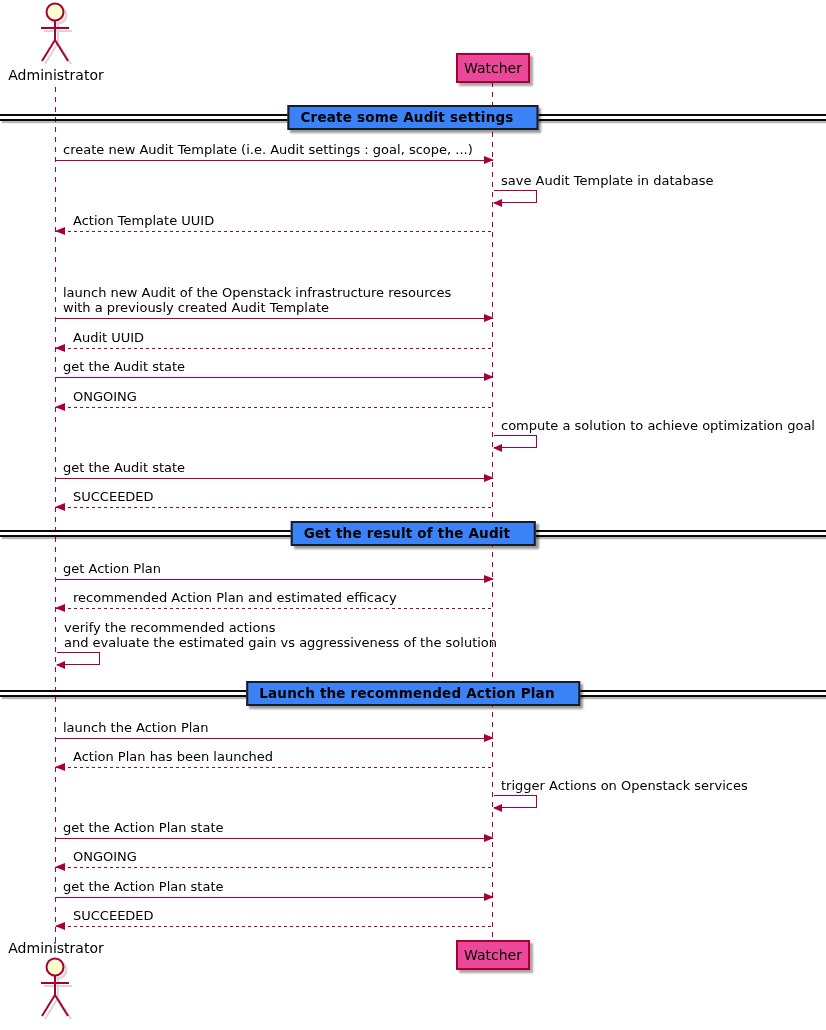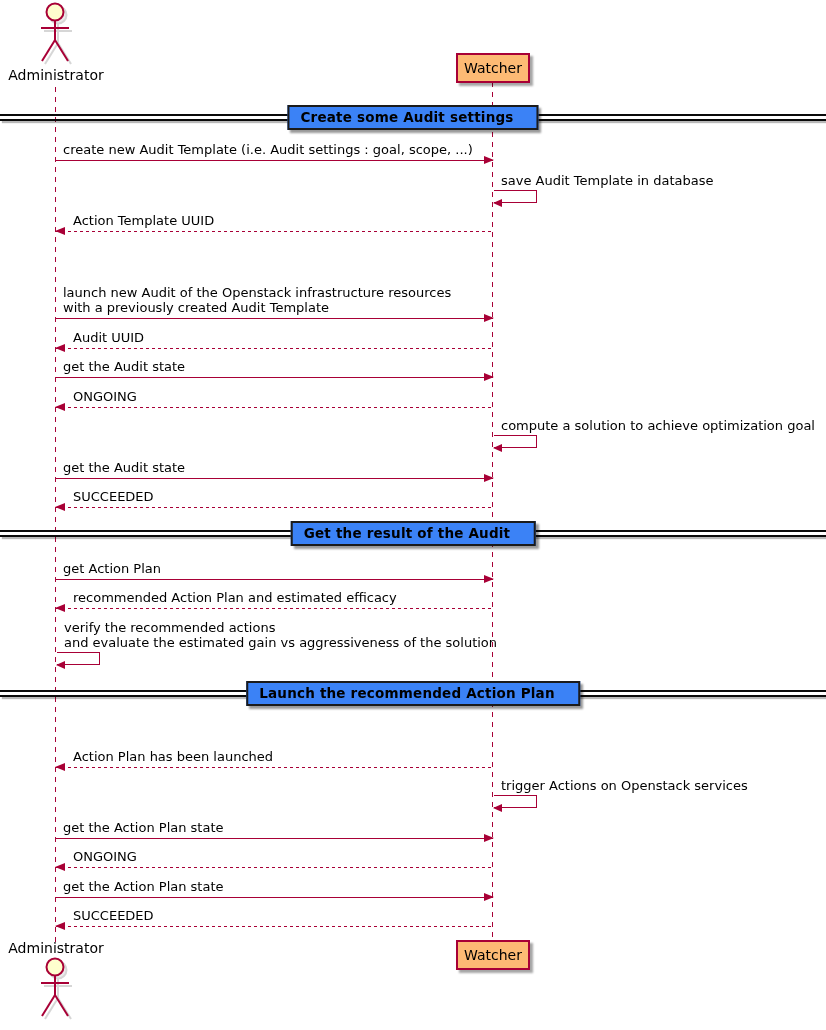--- a/index.html
+++ b/index.html
@@ -3,21 +3,21 @@
 <meta charset="utf-8">
 <style>
   html,body{margin:0;padding:0;background:#fff;}
   body{font-family:"DejaVu Sans","Liberation Sans",sans-serif;color:#000;}
   .diagram{position:relative;width:826px;height:1030px;background:#fff;overflow:hidden;text-decoration:underline;}
 
   
   .lifeline{position:absolute;width:1px;background:repeating-linear-gradient(180deg,#A80036 0 5px,transparent 5px 10px);}
 
   
-  .pbox{position:absolute;width:70px;height:26px;background:#fdba74;border:2px solid #A80036;
+  .pbox{position:absolute;width:70px;height:26px;background:#ec4899;border:2px solid #A80036;
         display:flex;align-items:center;justify-content:center;font-size:14px;
         box-shadow:3px 3px 2px rgba(0,0,0,0.35);}
 
   
   .alabel{position:absolute;width:112px;text-align:center;font-size:14px;line-height:15px;}
 
   .actor{position:absolute;}
 
   
   .divider{position:absolute;left:0;width:826px;height:27px;}
@@ -182,20 +182,26 @@
     <div class="loop">
         <div class="arr"></div>
       </div>
   </div>
 
   <div class="divider" style="top:681px">
     <div class="divider-lines"></div>
     <div class="divider-box">Launch the recommended Action Plan</div>
   </div>
 
+  <div class="msg solid" style="top:720px">
+    <div class="msg-label">launch the Action Plan</div>
+    <div class="mline">
+        <div class="arr-r"></div>
+      </div>
+  </div>
 
   <div class="msg return" style="top:749px">
     <div class="msg-label">Action Plan has been launched</div>
     <div class="mline dashed">
         <div class="arr-l"></div>
       </div>
   </div>
 
   <div class="msg-self" style="left:493px;top:778px">
     <div class="msg-label">trigger Actions on Openstack services</div>

